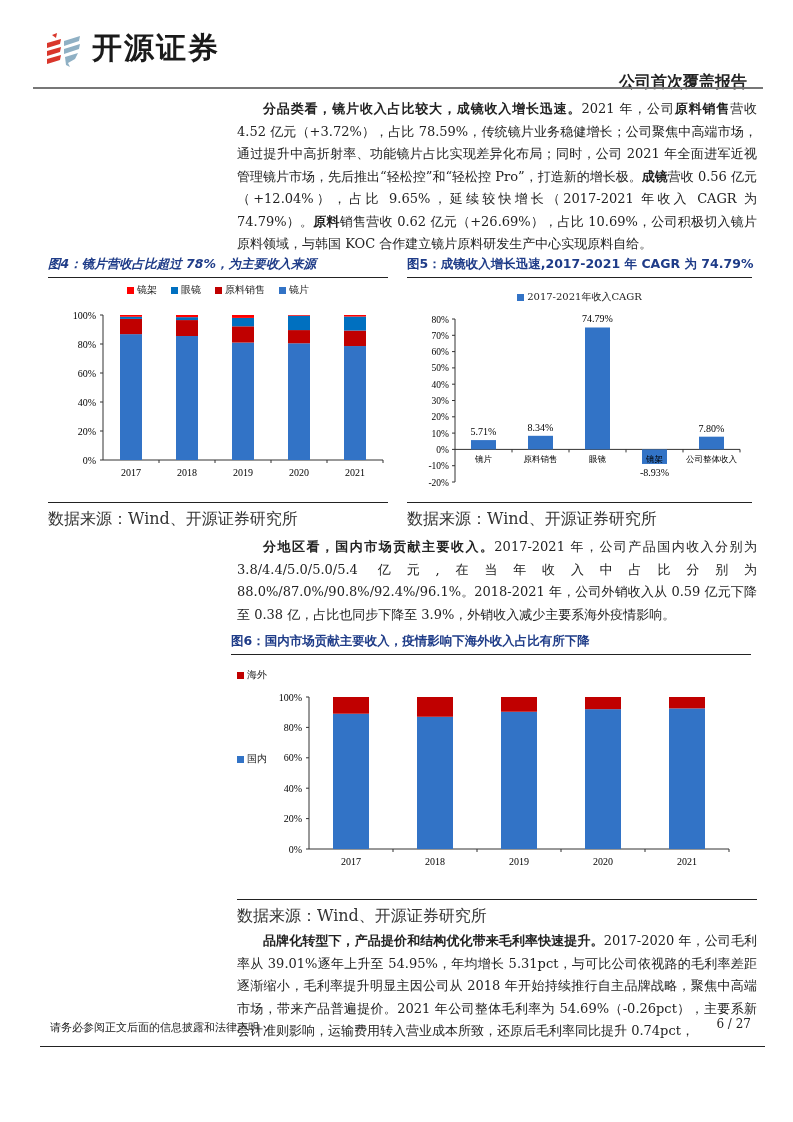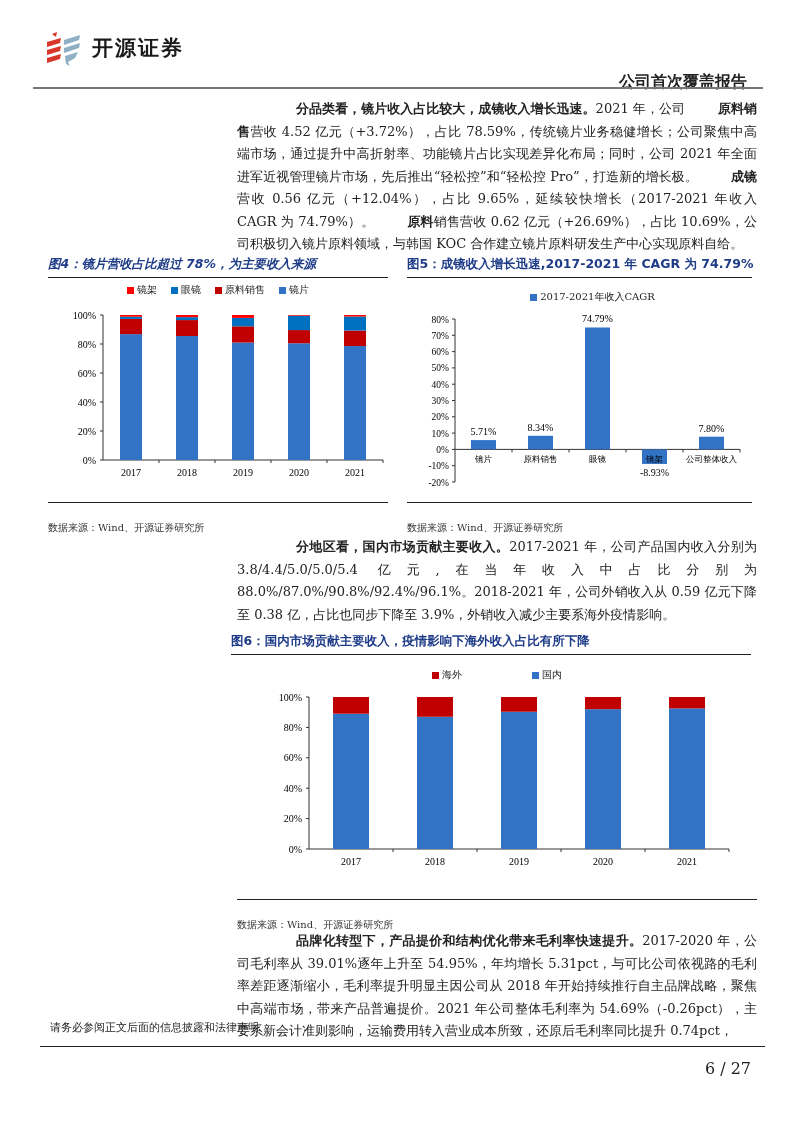--- a/index.html
+++ b/index.html
@@ -1,32 +1,32 @@
 <!DOCTYPE html>
 <html><head>
 <meta charset="utf-8">
 <style>
   * { margin: 0; padding: 0; box-sizing: border-box; }
   body { width: 793px; height: 1122px; background: #fff; font-family: "DejaVu Serif", "Liberation Serif", serif; color: #222; position: relative; overflow: hidden; }
   .abs { position: absolute; }
   .header-logo { left: 44px; top: 28px; display: flex; align-items: center; }
   .logo-mark { width: 40px; height: 40px; position: relative; margin-right: 8px; }
-  .logo-text { font-family: "DejaVu Sans", sans-serif; font-weight: bold; font-size: 21px; letter-spacing: 2px; color: #1a1a1a; }
+  .logo-text { font-family: "DejaVu Sans", sans-serif; font-weight: bold; font-size: 30px; letter-spacing: 2px; color: #1a1a1a; }
   .report-type { right: 46px; top: 72px; font-family: "DejaVu Sans", sans-serif; font-weight: bold; font-size: 16px; }
   .header-rule { left: 33px; top: 87px; width: 730px; height: 2px; background: #777; }
   .para { font-size: 13px; line-height: 22.5px; text-align: justify; color: #222; }
-  .para b { font-family: Liberation Serif, serif; font-weight: bold; margin-left: 33px; }
+  .para b { font-family: Liberation Serif, serif; font-weight: bold; }
   .indent { text-indent: 2em; }
   .fig-title { font-family: "DejaVu Sans", sans-serif; font-weight: bold; font-size: 12.5px; color: #1f3c88; border-bottom: 1.5px solid #222; padding-bottom: 4px; white-space: nowrap; }
-  .source { font-size: 10px; color: #333; border-top: 1.5px solid #222; padding-top: 18px; }
+  .source { font-size: 16px; color: #333; border-top: 1.5px solid #222; padding-top: 6px; }
   .legend { font-size: 10px; display: flex; gap: 14px; justify-content: center; }
   .legend .sw { display: inline-block; width: 7px; height: 7px; margin-right: 3px; vertical-align: middle; }
   .footer-rule { left: 40px; top: 1046px; width: 725px; height: 1px; background: #222; }
   .footer-text { left: 50px; top: 1020px; font-size: 11px; }
-  .page-num { right: 42px; top: 1059px; font-size: 16px; }
+  .page-num { right: 42px; top: 1017px; font-size: 12px; }
 </style>
 </head>
 <body>
 
 <div class="abs header-logo">
   <div class="logo-mark">
     <svg width="40" height="40" viewBox="0 0 40 40">
       <path d="M8 6 L13 4 L12 9 Z" fill="#d9362b"></path>
       <path d="M3 14 L17 10 L16 15 L3 19 Z" fill="#d9362b"></path>
       <path d="M3 22 L17 18 L16 23 L3 27 Z" fill="#d9362b"></path>
@@ -98,21 +98,21 @@
       <rect x="296" y="41.0445" width="22" height="113.9555" fill="#3273c6"></rect>
       <rect x="296" y="25.543999999999983" width="22" height="15.500500000000017" fill="#c00000"></rect>
       <rect x="296" y="11.551499999999976" width="22" height="13.992500000000007" fill="#0070c0"></rect>
       <rect x="296" y="10" width="22" height="1.551499999999976" fill="#ff0000"></rect>
       <text x="307" y="171" text-anchor="middle" font-size="10" font-family="Liberation Serif, serif">2021</text>
     </svg>
 </div>
 <div class="abs source" style="left:48px; top:502px; width:340px;">数据来源：Wind、开源证券研究所</div>
 
 <div class="abs fig-title" style="left:407px; top:256px; width:345px;">图5：成镜收入增长迅速,2017-2021 年 CAGR 为 74.79%</div>
-<div class="abs" style="left:420px; top:290px; width:345px;">
+<div class="abs" style="left:407px; top:290px; width:345px;">
   <div class="legend">
     <span><span class="sw" style="background:#3273c6"></span><span>2017-2021年收入CAGR</span></span>
   </div>
 </div>
 <div class="abs" style="left:407px; top:305px; width:345px; height:185px;">
   <svg id="fig5svg" width="345" height="185">
       <line x1="48" y1="14" x2="48" y2="177" stroke="#333"></line>
       <line x1="48" y1="144.4" x2="333" y2="144.4" stroke="#333"></line>
       <line x1="45" y1="177" x2="48" y2="177" stroke="#333"></line>
       <text x="42" y="180.5" text-anchor="end" font-size="9.5" font-family="Liberation Serif, serif">-20%</text>
@@ -159,21 +159,21 @@
     </svg>
 </div>
 <div class="abs source" style="left:407px; top:502px; width:345px;">数据来源：Wind、开源证券研究所</div>
 
 <div class="abs para indent" style="left:237px; top:536px; width:520px;">
   <b>分地区看，国内市场贡献主要收入。</b><span>2017-2021 年，公司产品国内收入分别为 3.8/4.4/5.0/5.0/5.4 亿元,在当年收入中占比分别为 88.0%/87.0%/90.8%/92.4%/96.1%。2018-2021 年，公司外销收入从 0.59 亿元下降至 0.38 亿，占比也同步下降至 3.9%，外销收入减少主要系海外疫情影响。</span>
 </div>
 
 <div class="abs fig-title" style="left:231px; top:633px; width:520px;">图6：国内市场贡献主要收入，疫情影响下海外收入占比有所下降</div>
 <div class="abs" style="left:237px; top:668px; width:520px;">
-  <div class="legend" style="gap:70px;">
+  <div class="legend" style="gap:70px;flex-direction:column;">
     <span><span class="sw" style="background:#c00000"></span><span>海外</span></span>
     <span><span class="sw" style="background:#3273c6"></span><span>国内</span></span>
   </div>
 </div>
 <div class="abs" style="left:237px; top:685px; width:520px; height:190px;">
   <svg id="fig6svg" width="520" height="190">
       <line x1="72" y1="12" x2="72" y2="164" stroke="#333" stroke-width="1"></line>
       <line x1="72" y1="164" x2="492" y2="164" stroke="#333" stroke-width="1"></line>
       <line x1="69" y1="164" x2="72" y2="164" stroke="#333"></line>
       <text x="65" y="167.5" text-anchor="end" font-size="10" font-family="Liberation Serif, serif">0%</text>

